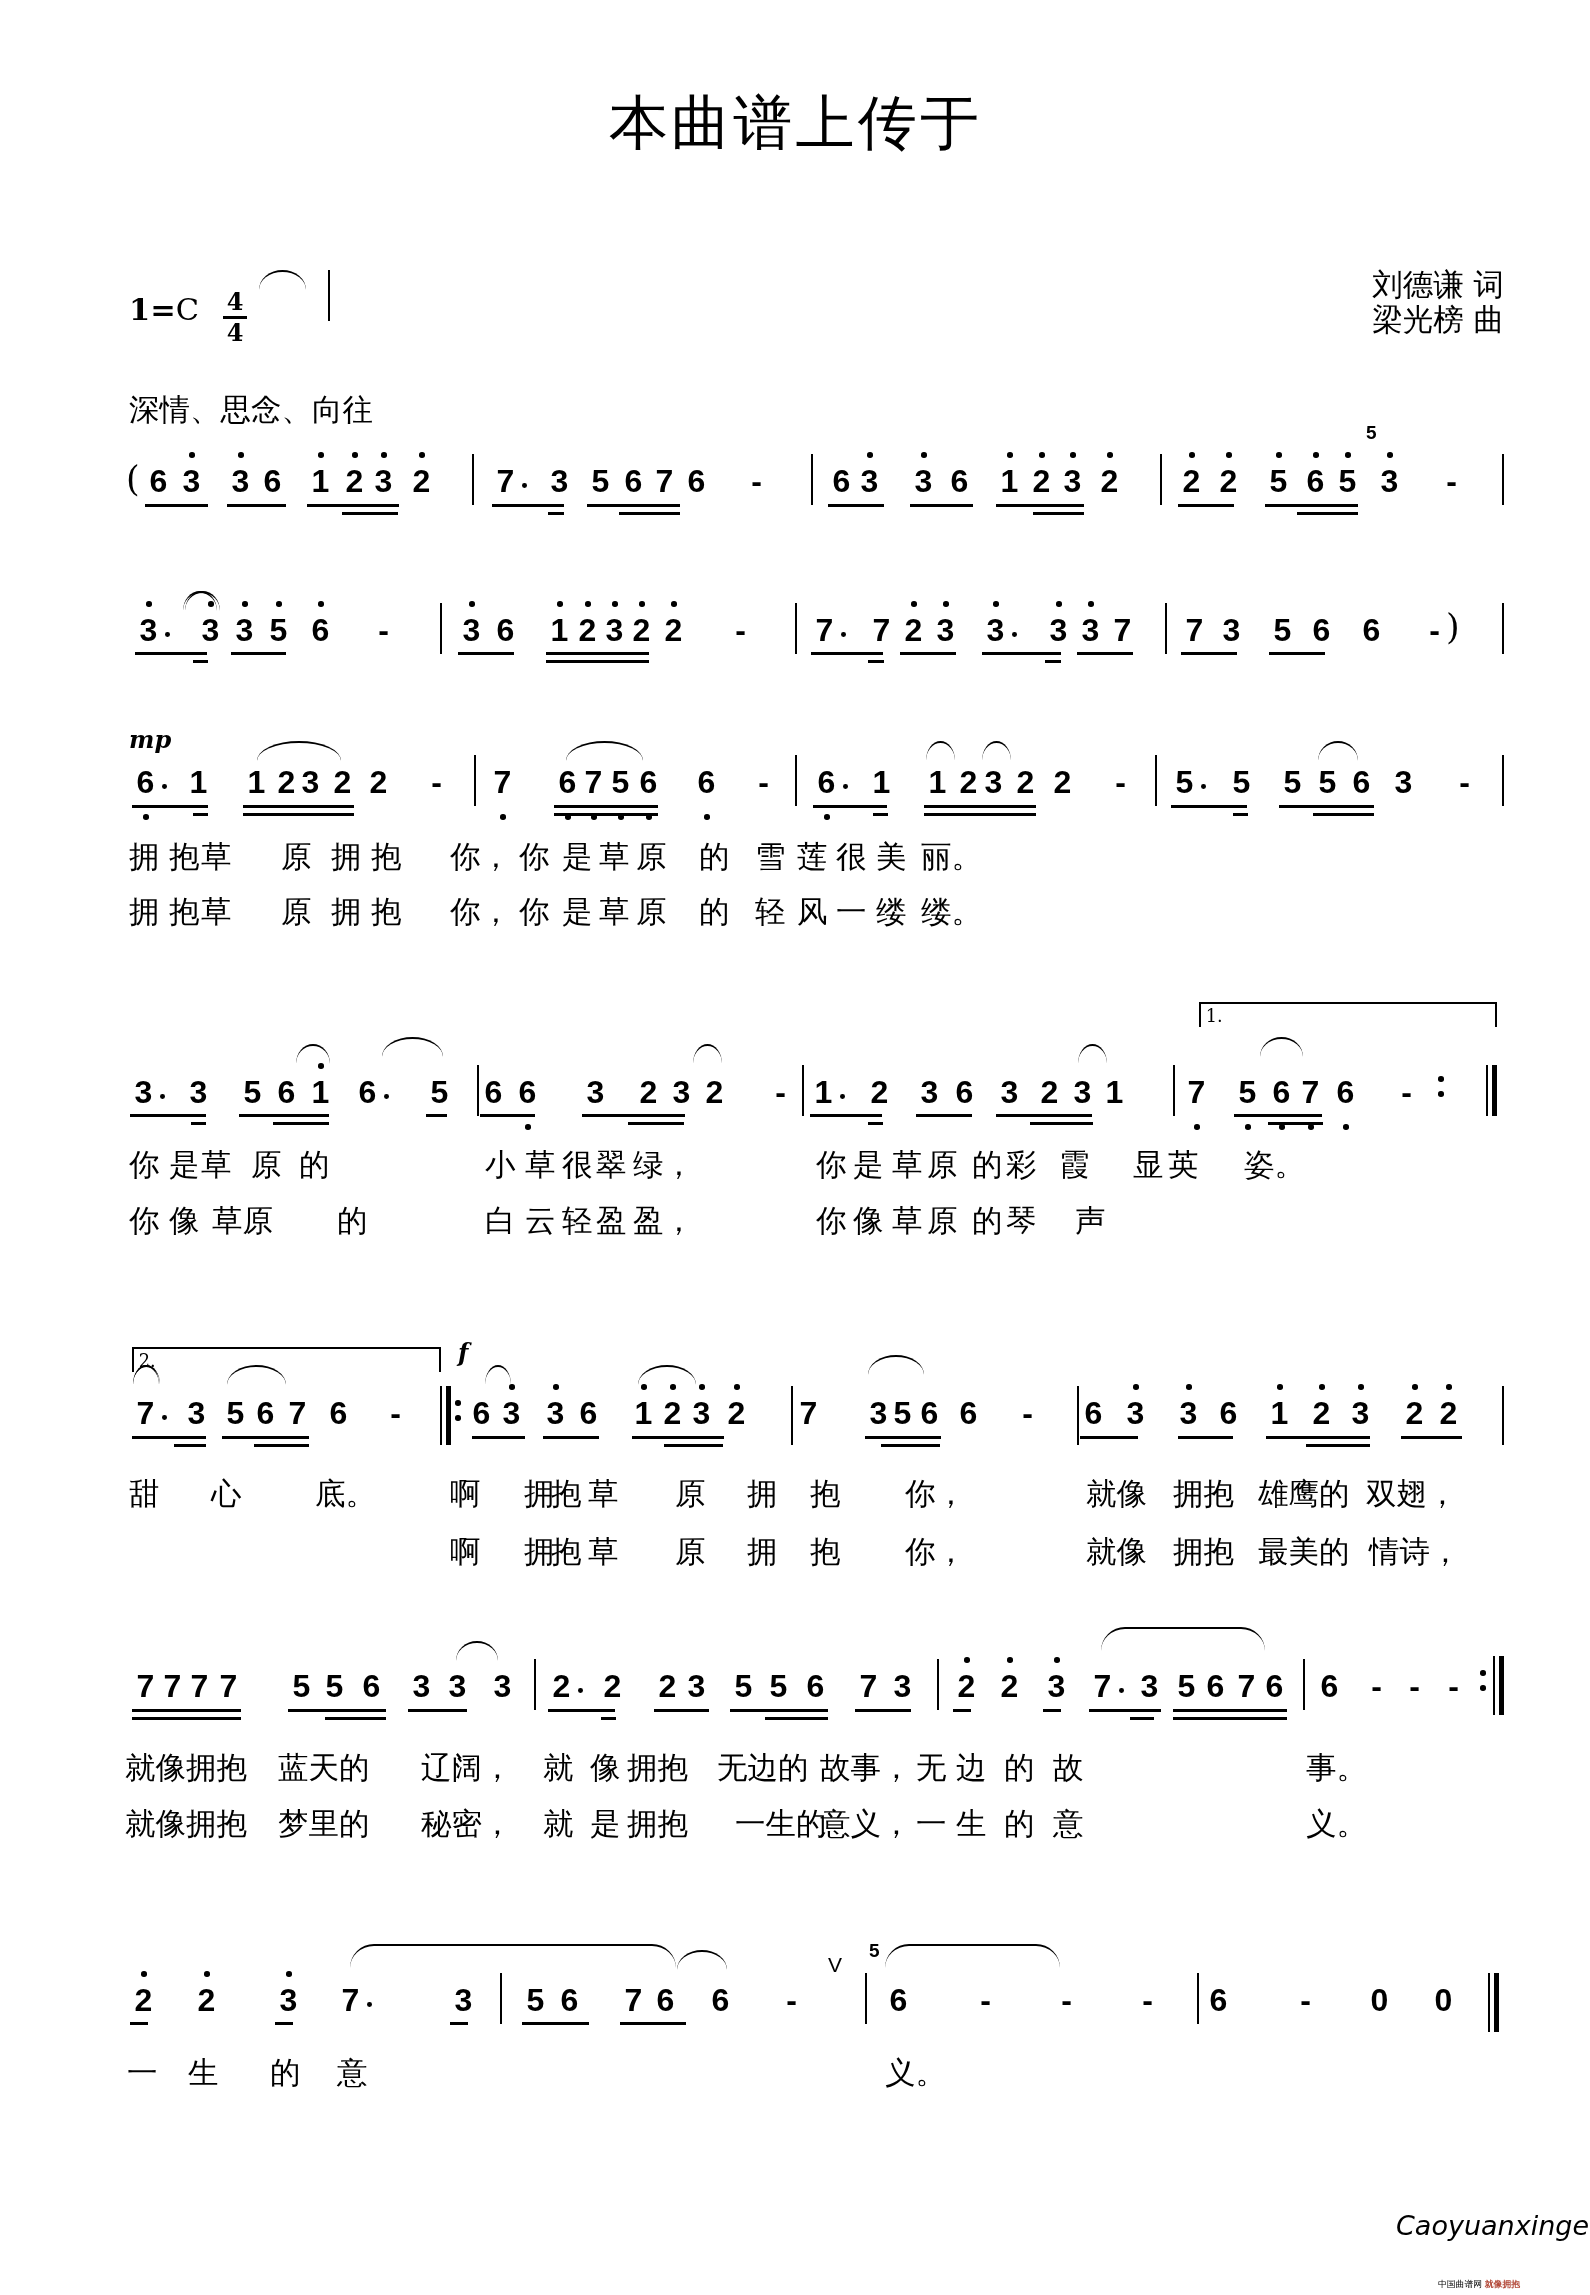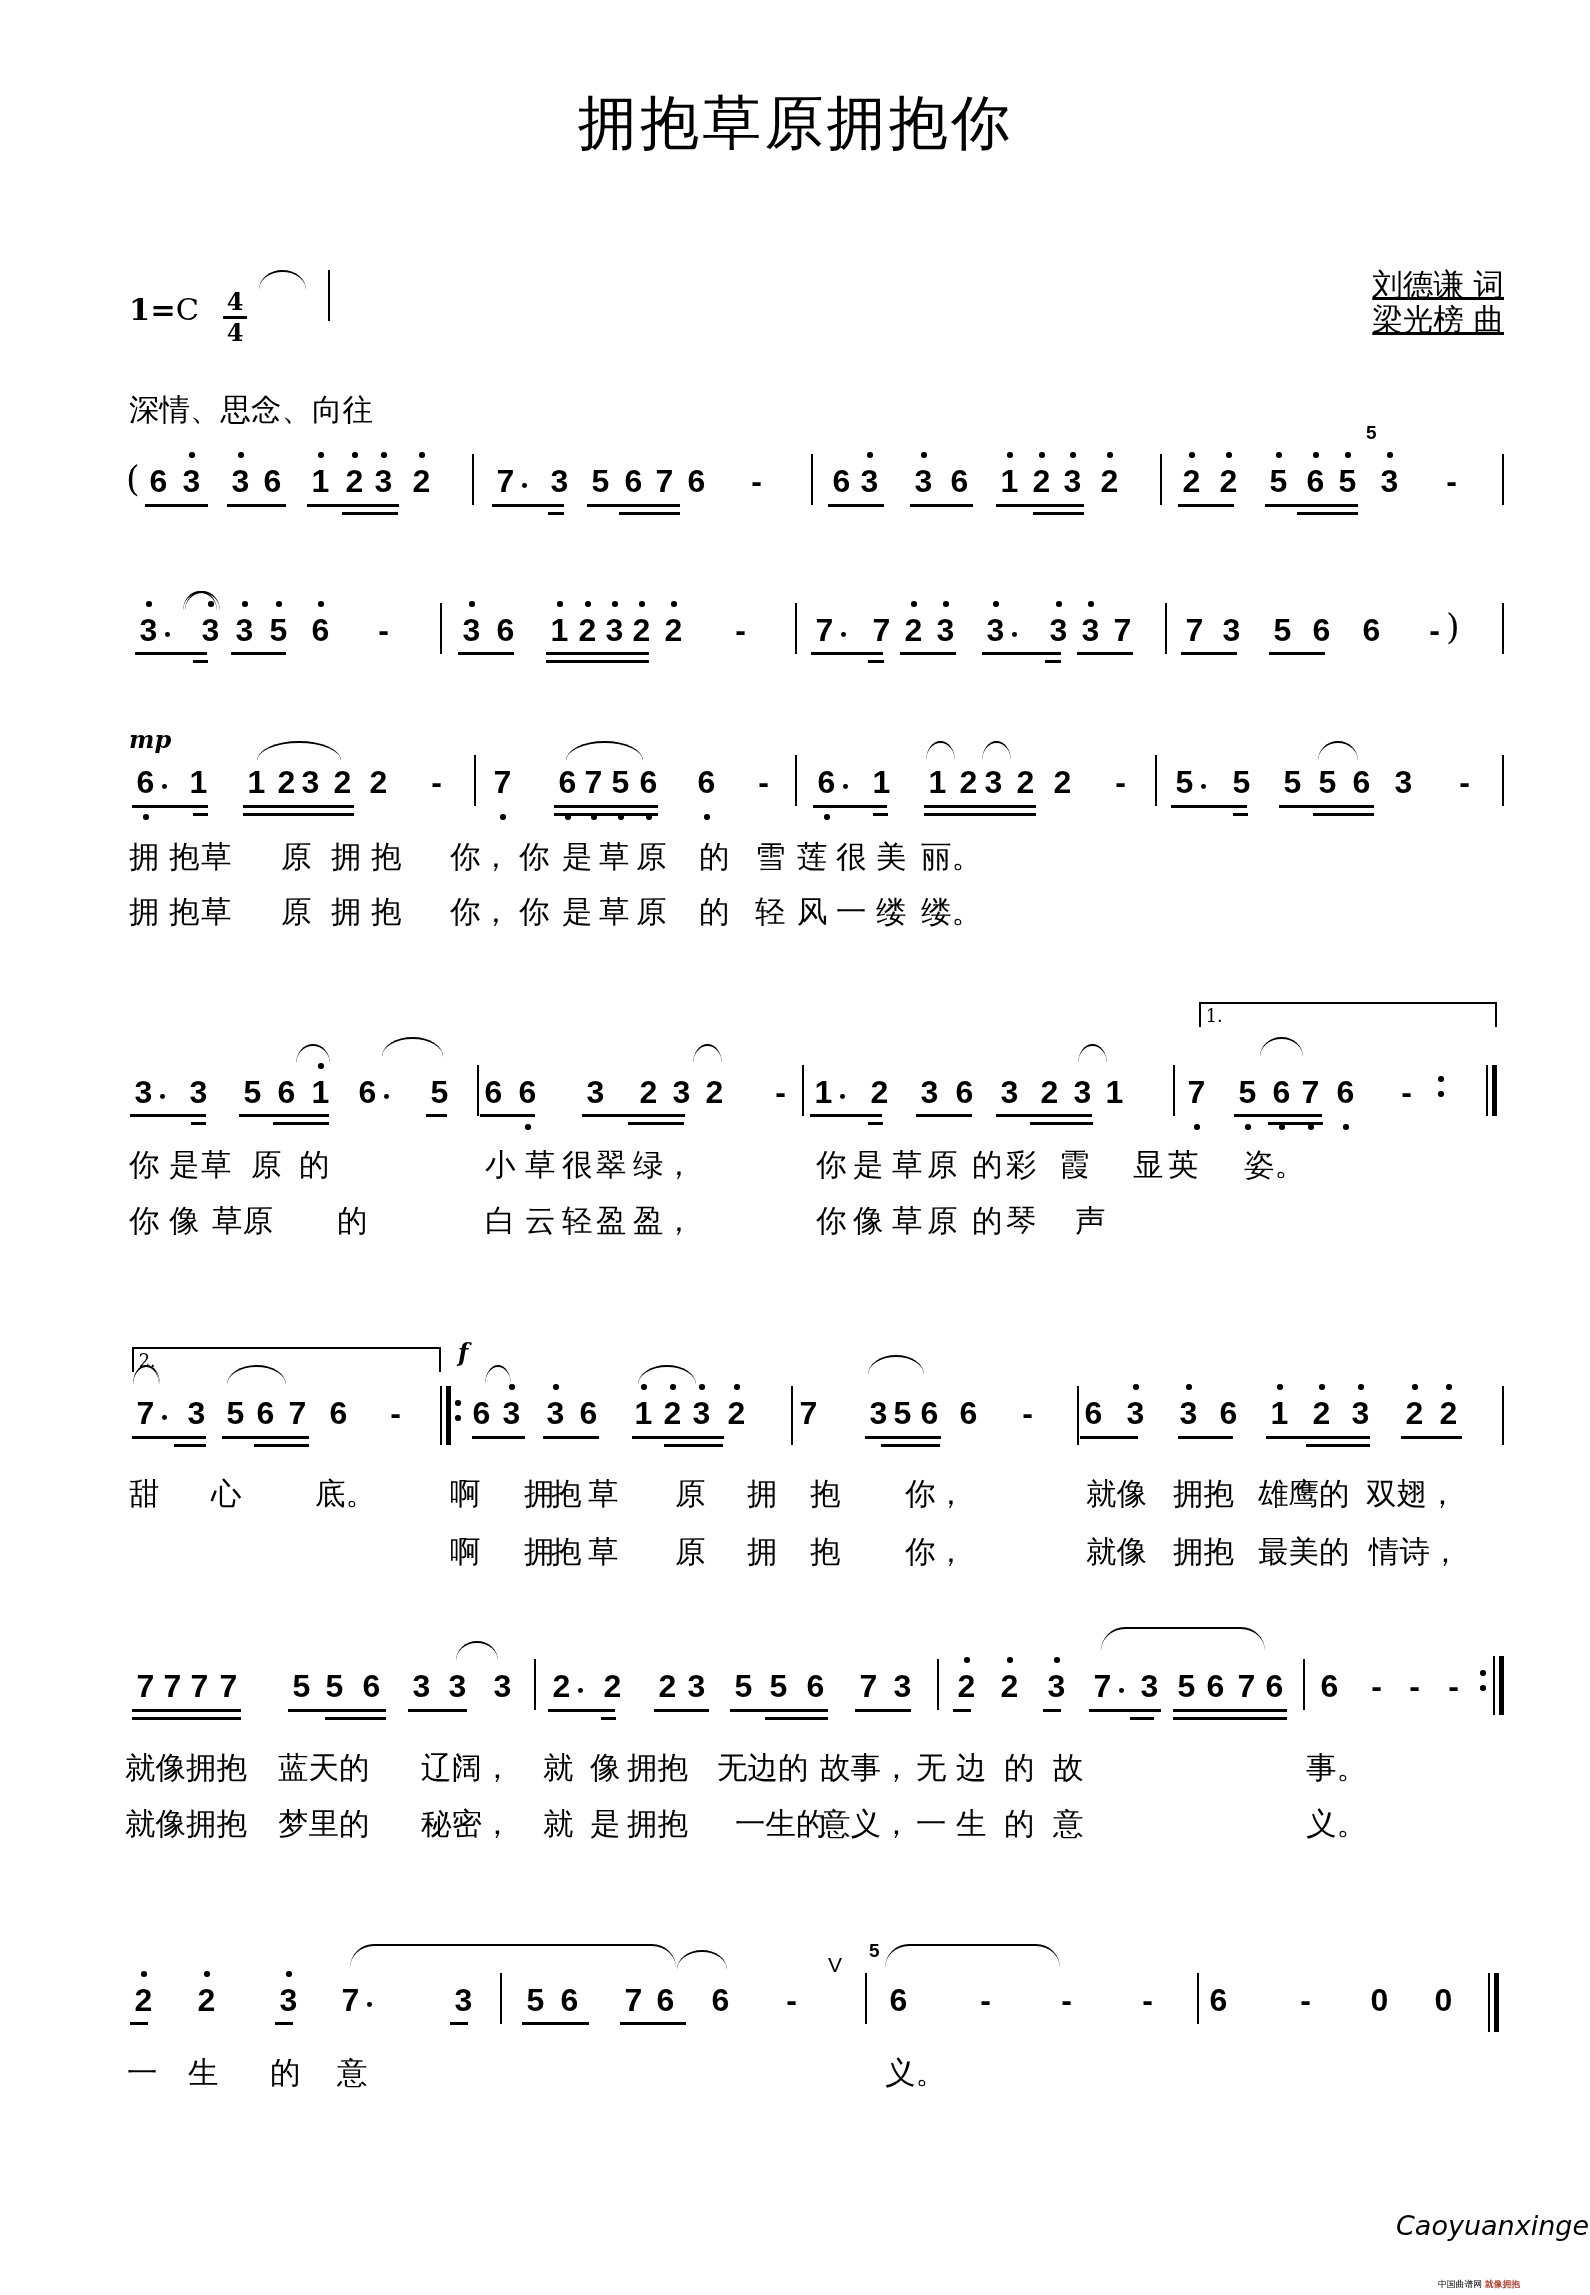--- a/index.html
+++ b/index.html
@@ -1,18 +1,18 @@
 <!DOCTYPE html>
 <html style="font-size:13px"><head>
 <meta charset="utf-8">
 <style>
   html,body{margin:0;padding:0;background:#fff;}
   body{width:1591px;height:2295px;position:relative;overflow:hidden;font-family:"DejaVu Sans",sans-serif;color:#000;}
   .title{position:absolute;top:84px;left:0;width:1591px;text-align:center;font-family:"DejaVu Serif",serif;font-size:59px;letter-spacing:3.2px;}
-  .credits{position:absolute;top:267px;right:87px;font-family:"DejaVu Serif",serif;font-size:30.5px;line-height:35px;text-align:left;text-decoration:underline;}
+  .credits{position:absolute;top:267px;right:87px;font-family:"DejaVu Serif",serif;font-size:30.5px;line-height:35px;text-align:left;}
   .key{position:absolute;top:291px;left:129px;font-family:"DejaVu Serif",serif;font-size:30.5px;font-weight:bold;}
   .key .c{font-weight:normal;}
   .meter{position:absolute;top:289px;left:223px;width:24px;text-align:center;font-family:"DejaVu Serif",serif;font-weight:bold;font-size:24px;line-height:26px;}
   .meter .bar{height:3.2px;background:#000;margin:0.8px 0;}
   .expr{position:absolute;top:390px;left:129px;font-family:"DejaVu Serif",serif;font-size:30.5px;}
   .tok{position:absolute;top:0;width:27px;text-align:center;font-family:"Liberation Sans",sans-serif;font-weight:bold;font-size:32px;line-height:39px;height:39px;}
   .tok .hi{position:absolute;left:50%;top:-9.6px;width:5.6px;height:5.6px;margin-left:-2.4px;border-radius:50%;background:#000;}
   .tok .lo{position:absolute;left:50%;bottom:-17.7px;width:5.6px;height:5.6px;margin-left:-2.4px;border-radius:50%;background:#000;}
   .tok .adot{position:absolute;right:-8px;top:21px;width:4.8px;height:4.8px;border-radius:50%;background:#000;}
   .ul{position:absolute;height:3.2px;background:#000;}
@@ -32,21 +32,21 @@
   .grace{position:absolute;font-family:"Liberation Sans",sans-serif;font-weight:bold;font-size:19px;}
   .paren{position:absolute;font-family:"DejaVu Serif",serif;font-size:35px;}
   .breath{position:absolute;font-family:"Liberation Sans",sans-serif;font-size:21px;}
   .watermark{position:absolute;top:2210px;left:1396px;font-family:"DejaVu Sans",sans-serif;font-style:italic;font-size:27px;}
   .footer{position:absolute;top:2279px;left:1438px;font-size:8.8px;}
   .footer .brand{color:#b34a3a;font-weight:bold;}
 </style>
 </head>
 <body>
 
-<div class="title">拥抱草原拥抱你</div>
+<div class="title">本曲谱上传于</div>
 
 <div class="credits">
   <div>刘德谦 词</div>
   <div>梁光榜 曲</div>
 </div>
 
 <div class="key"><span>1</span><span>=</span><span class="c">C</span></div>
 <div class="meter">
   <div>4</div>
   <div class="bar"></div>

